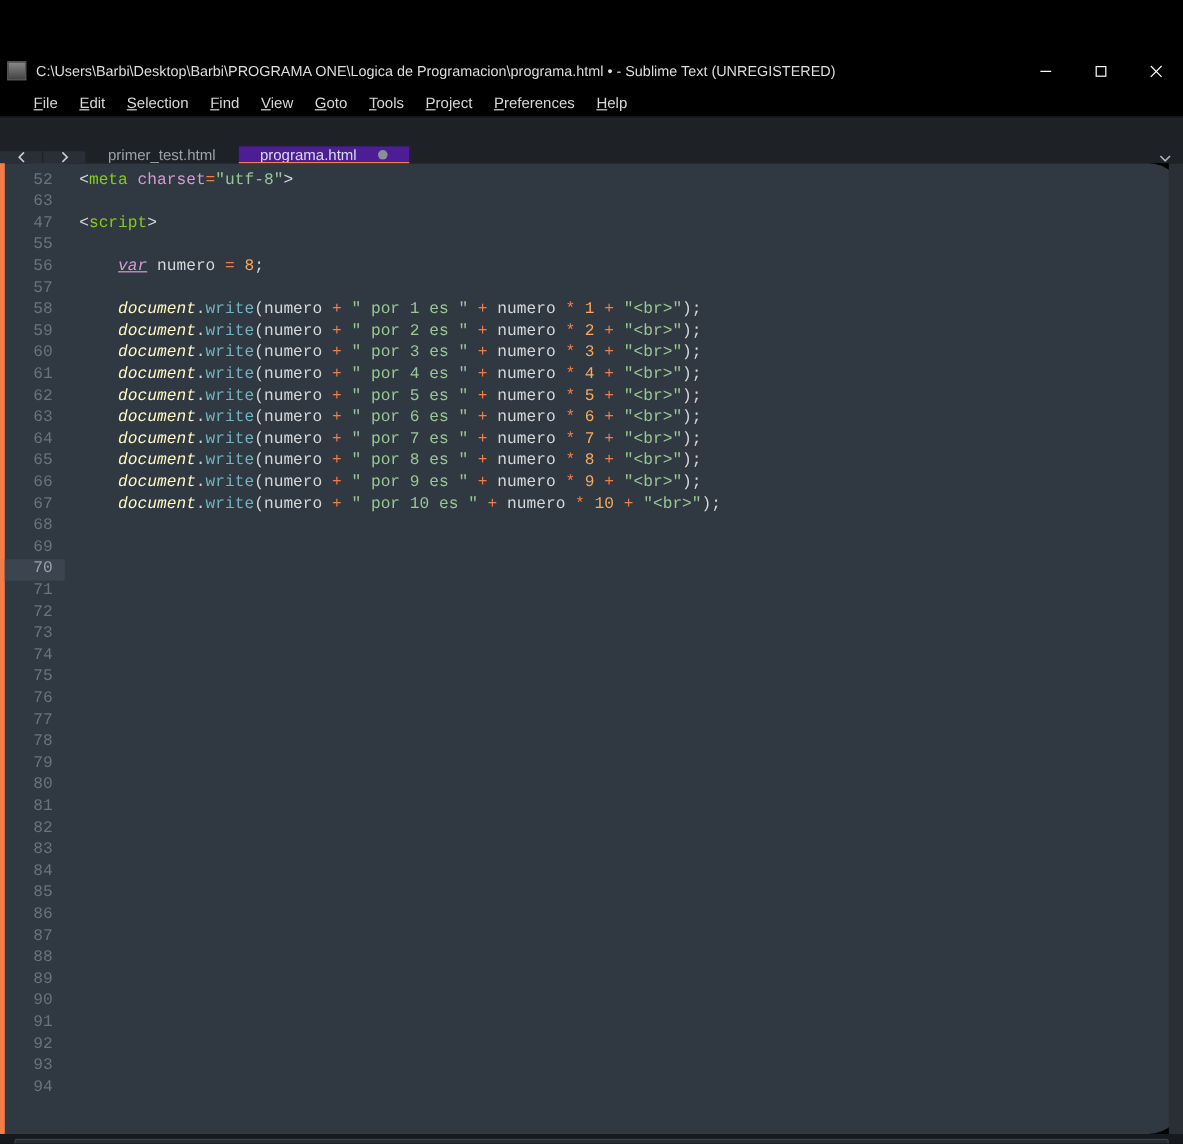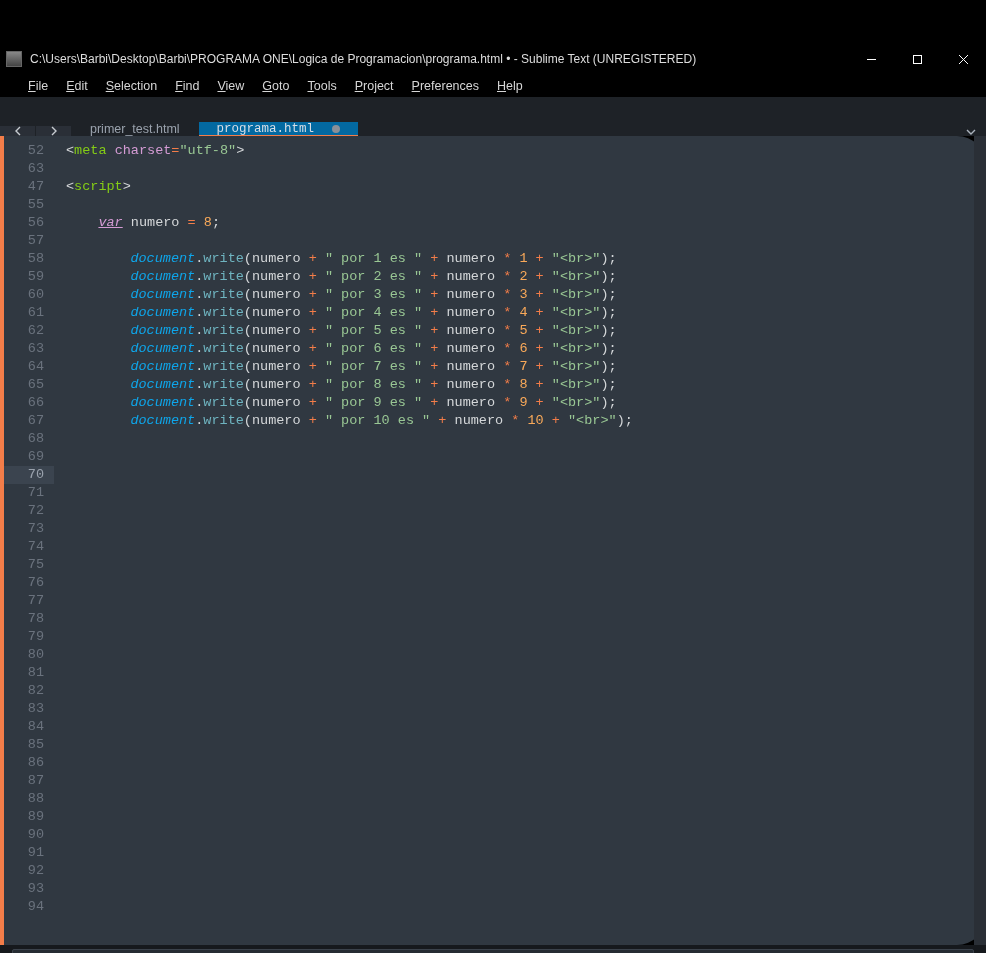--- a/index.html
+++ b/index.html
@@ -66,23 +66,22 @@
     width: 36px; display: flex; align-items: center; justify-content: center;
     background: #2a2f37; color: #aeb6c0; border-right: 1px solid #1e2227;
   }
   .tab {
     display: flex; align-items: center; padding: 0 18px;
     color: #9aa2ad; font-size: 12.5px;
     border-right: 1px solid #1e2227;
     position: relative;
   }
   .tab.active {
-    background: #0369a1;
+    background: #4c1d95;
     color: #d8dee6;
-    font-family: Liberation Mono, monospace;
   }
   .tab.active::after{
     content:""; position:absolute; left:0; right:0; bottom:0; height:1.5px;
     background:#f37d49;
   }
   .tab .dirty-dot {
     width:8px; height:8px; border-radius:50%; background:#8a8f97;
     margin-left: 18px;
   }
   .tabbar-spacer { flex:1; }
@@ -127,21 +126,21 @@
   }
 
   
   .c-punc   { color:#d4d7d9; }
   .c-tag    { color:#84cc16; }          
   .c-attr   { color:#d49bd4; }          
   .c-op     { color:#f37d49; }          
   .c-str    { color:#99c794; }          
   .c-kw     { color:#d49bd4; font-style: italic; text-decoration: underline; }  
   .c-var    { color:#d4d7d9; }
-  .c-obj    { color:#0ea5e9; font-style: italic; margin-left: 32px; }  
+  .c-obj    { color:#fef9c3; font-style: italic; }  
   .c-func   { color:#6fb4c0; }          
   .c-num    { color:#f9a959; }
 
   
   .findbar {
     height: 28px;
     background: #16191d;
     display:flex; align-items:center;
     gap:6px;
     padding: 0 6px;

